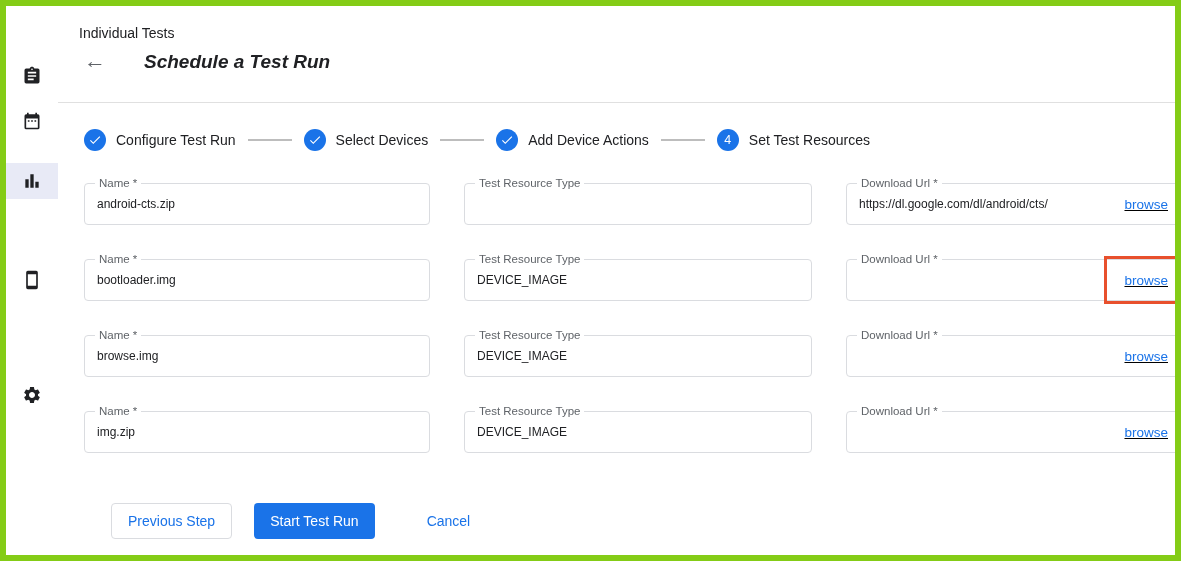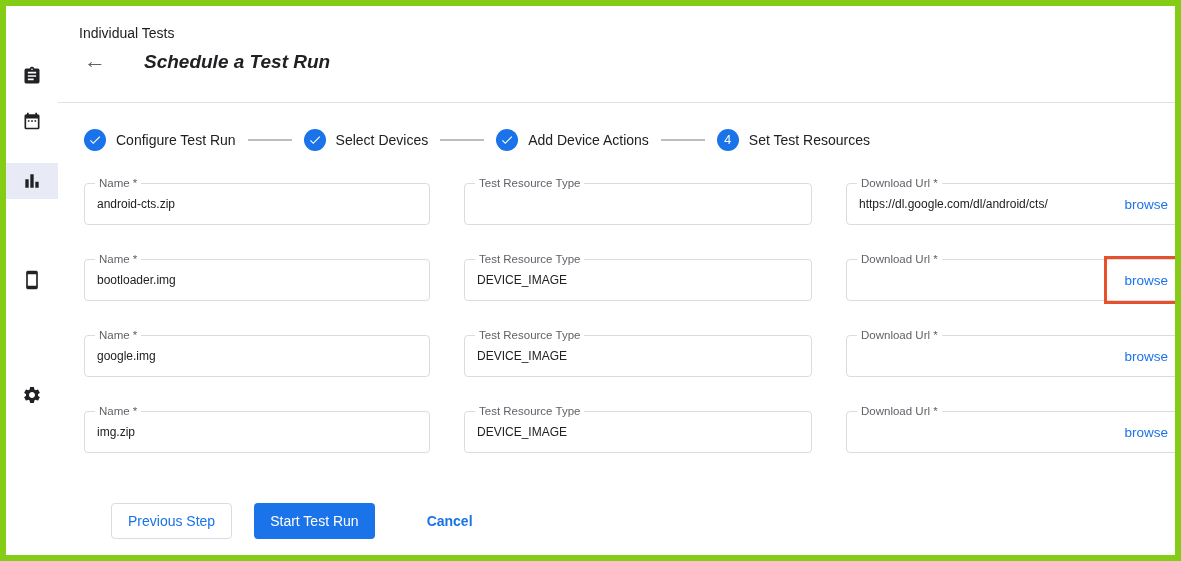--- a/index.html
+++ b/index.html
@@ -27,30 +27,30 @@
   .step-circle svg { width: 14px; height: 14px; fill: #fff; }
   .step-label { margin-left: 10px; font-size: 14px; font-weight: 500; color: #202124; white-space: nowrap; }
   .connector { width: 44px; height: 2px; background: #bdbdbd; margin: 0 12px; flex: none; }
 
   
   .form { margin: 32px 0 0 26px; width: 1073px; }
   .form-row { display: grid; grid-template-columns: 346px 348px 335px; column-gap: 34px; margin-bottom: 34px; }
   .field { position: relative; height: 42px; border: 1px solid #dadce0; border-radius: 4px; background: #fff; display: flex; align-items: center; }
   .field-label { position: absolute; top: -7px; left: 10px; background: #fff; padding: 0 4px; font-size: 11.5px; color: #5f6368; white-space: nowrap; }
   .field-value { flex: 1 1 auto; padding: 0 12px; font-size: 12px; color: #202124; white-space: nowrap; overflow: hidden; }
-  .browse-wrap { flex: none; padding: 0 12px; }
+  .browse-wrap { flex: none; padding: 0 12px; text-decoration: underline; }
   .browse-link { color: #1a73e8; font-size: 13.5px; font-weight: 500; cursor: pointer; text-decoration: none; }
   .highlight-box { position: absolute; right: 2px; top: -4px; width: 74px; height: 48px; border: 3px solid #e8502d; pointer-events: none; }
 
   
   .buttons { display: flex; align-items: center; margin: 50px 0 0 27px; }
   .btn { height: 36px; padding: 0 16px; border-radius: 4px; font-size: 14px; font-weight: 500; cursor: pointer; font-family: inherit; }
   .btn-outline { border: 1px solid #dadce0; background: #fff; color: #1a73e8; }
   .btn-primary { border: none; background: #1a73e8; color: #fff; margin-left: 22px; }
-  .btn-text { border: none; background: none; color: #1a73e8; margin-left: 36px; font-weight: bold; }
+  .btn-text { border: none; background: none; color: #1a73e8; margin-left: 36px; }
 </style>
 </head>
 <body>
 
 <div class="app">
 
   <nav class="sidebar">
     <div class="side-item" style="top:52px">
       <svg viewBox="0 0 24 24">
           <path d="M19 3h-4.18C14.4 1.84 13.3 1 12 1s-2.4.84-2.82 2H5a2 2 0 0 0-2 2v14a2 2 0 0 0 2 2h14a2 2 0 0 0 2-2V5a2 2 0 0 0-2-2zm-7 0a1 1 0 1 1 0 2 1 1 0 0 1 0-2zm2 14H7v-2h7v2zm3-4H7v-2h10v2zm0-4H7V7h10v2z"></path>
@@ -154,21 +154,21 @@
           <span class="browse-wrap">
             <a class="browse-link">browse</a>
           </span>
           <span class="highlight-box"></span>
         </div>
       </div>
 
       <div class="form-row">
         <div class="field">
           <span class="field-label">Name *</span>
-          <span class="field-value">google.img</span>
+          <span class="field-value">browse.img</span>
         </div>
         <div class="field">
           <span class="field-label">Test Resource Type</span>
           <span class="field-value">DEVICE_IMAGE</span>
         </div>
         <div class="field">
           <span class="field-label">Download Url *</span>
           <span class="field-value"></span>
           <span class="browse-wrap">
             <a class="browse-link">browse</a>

